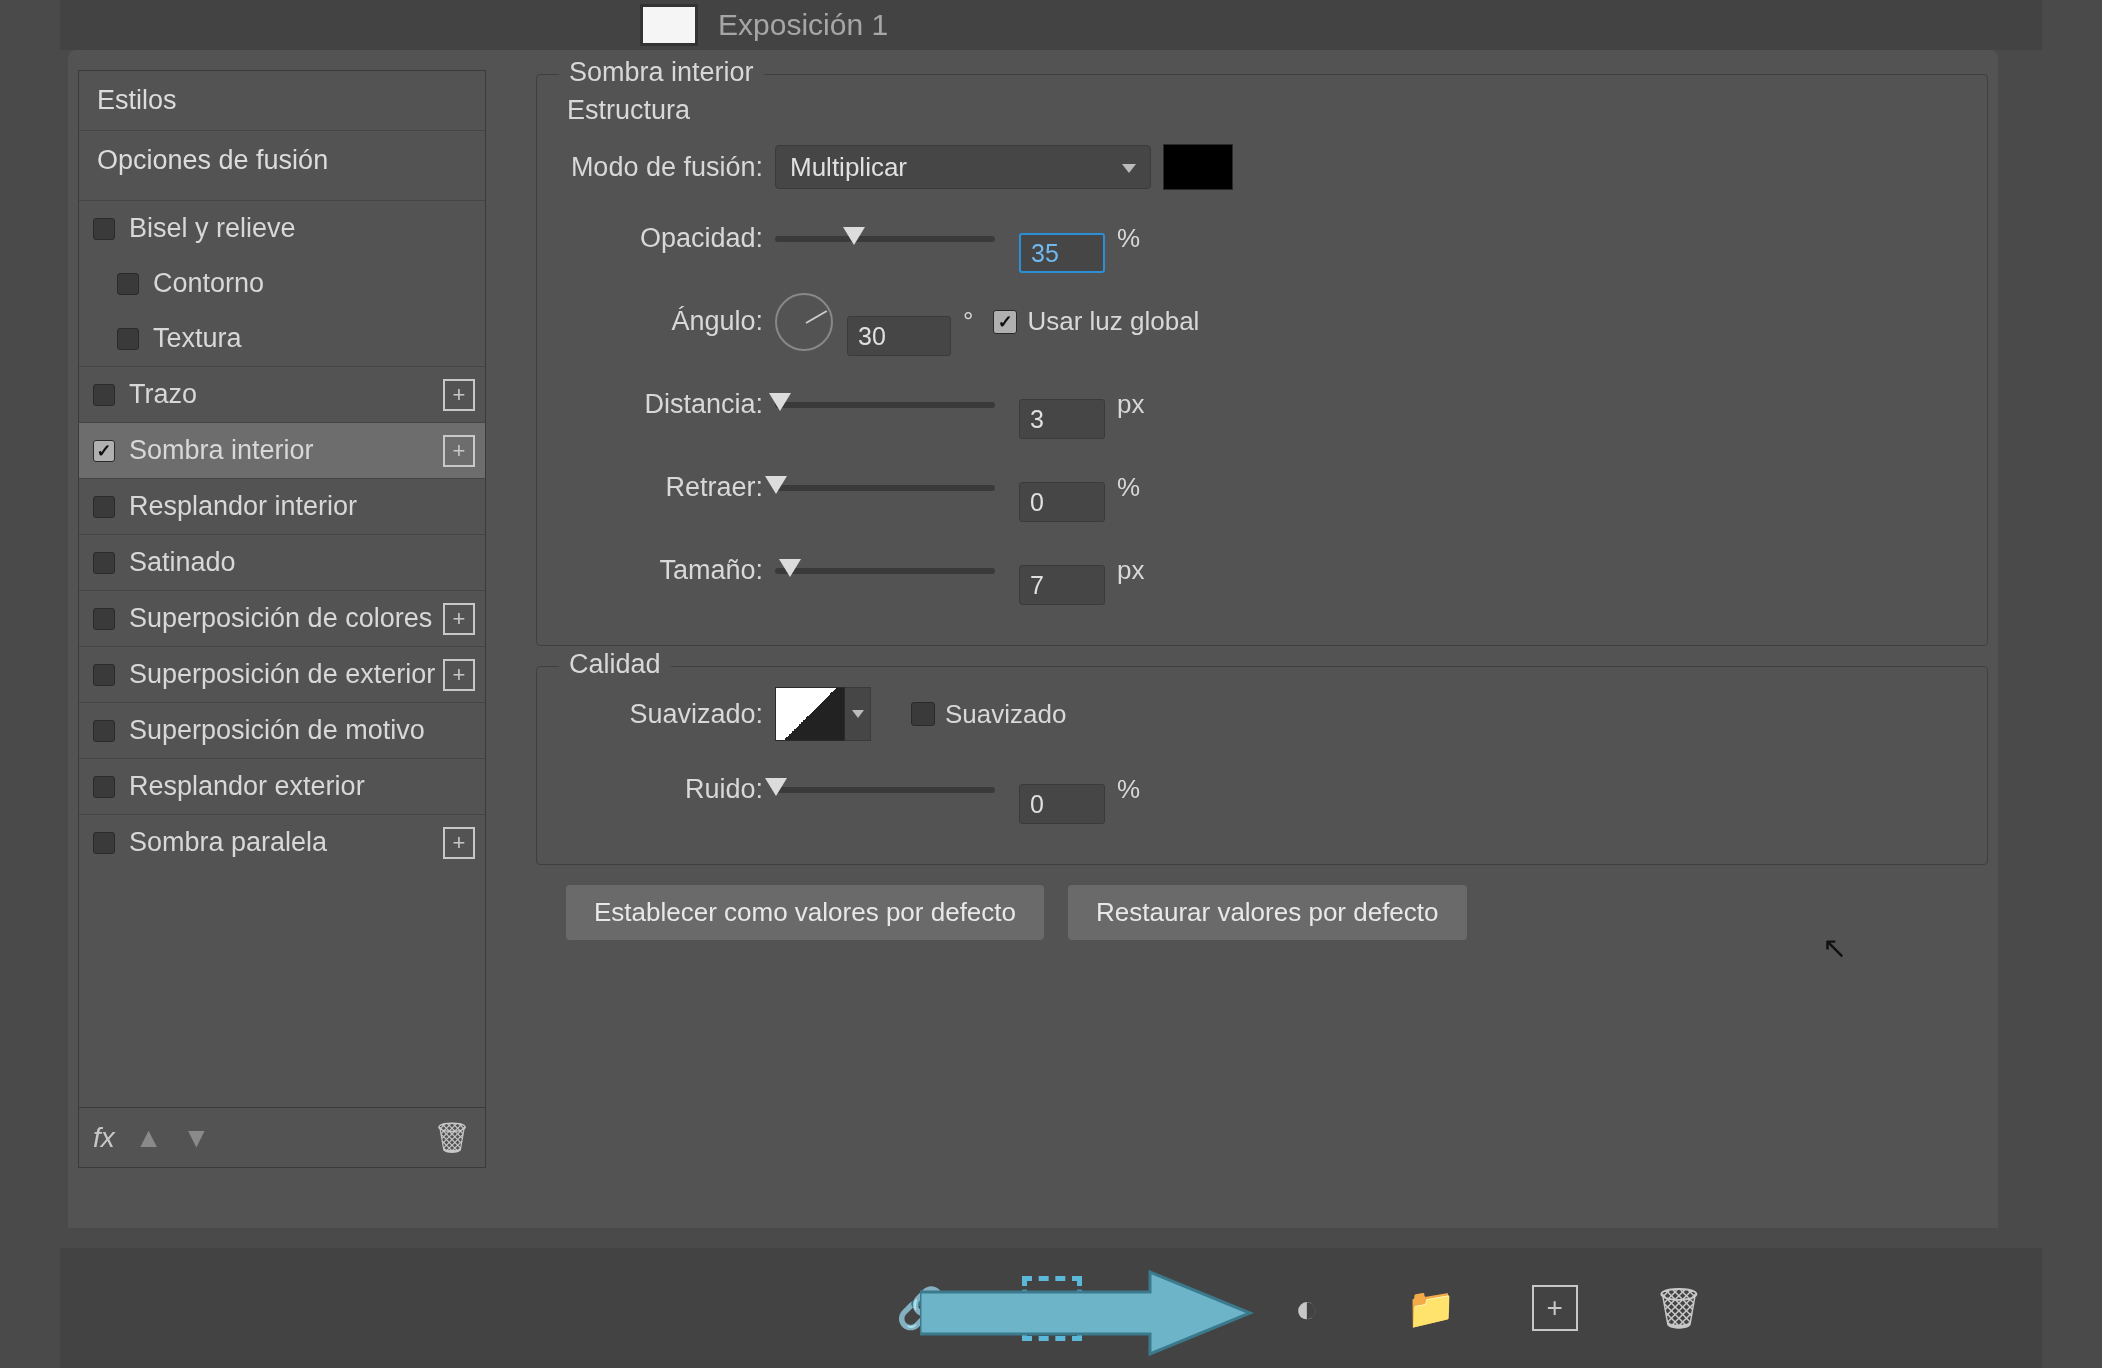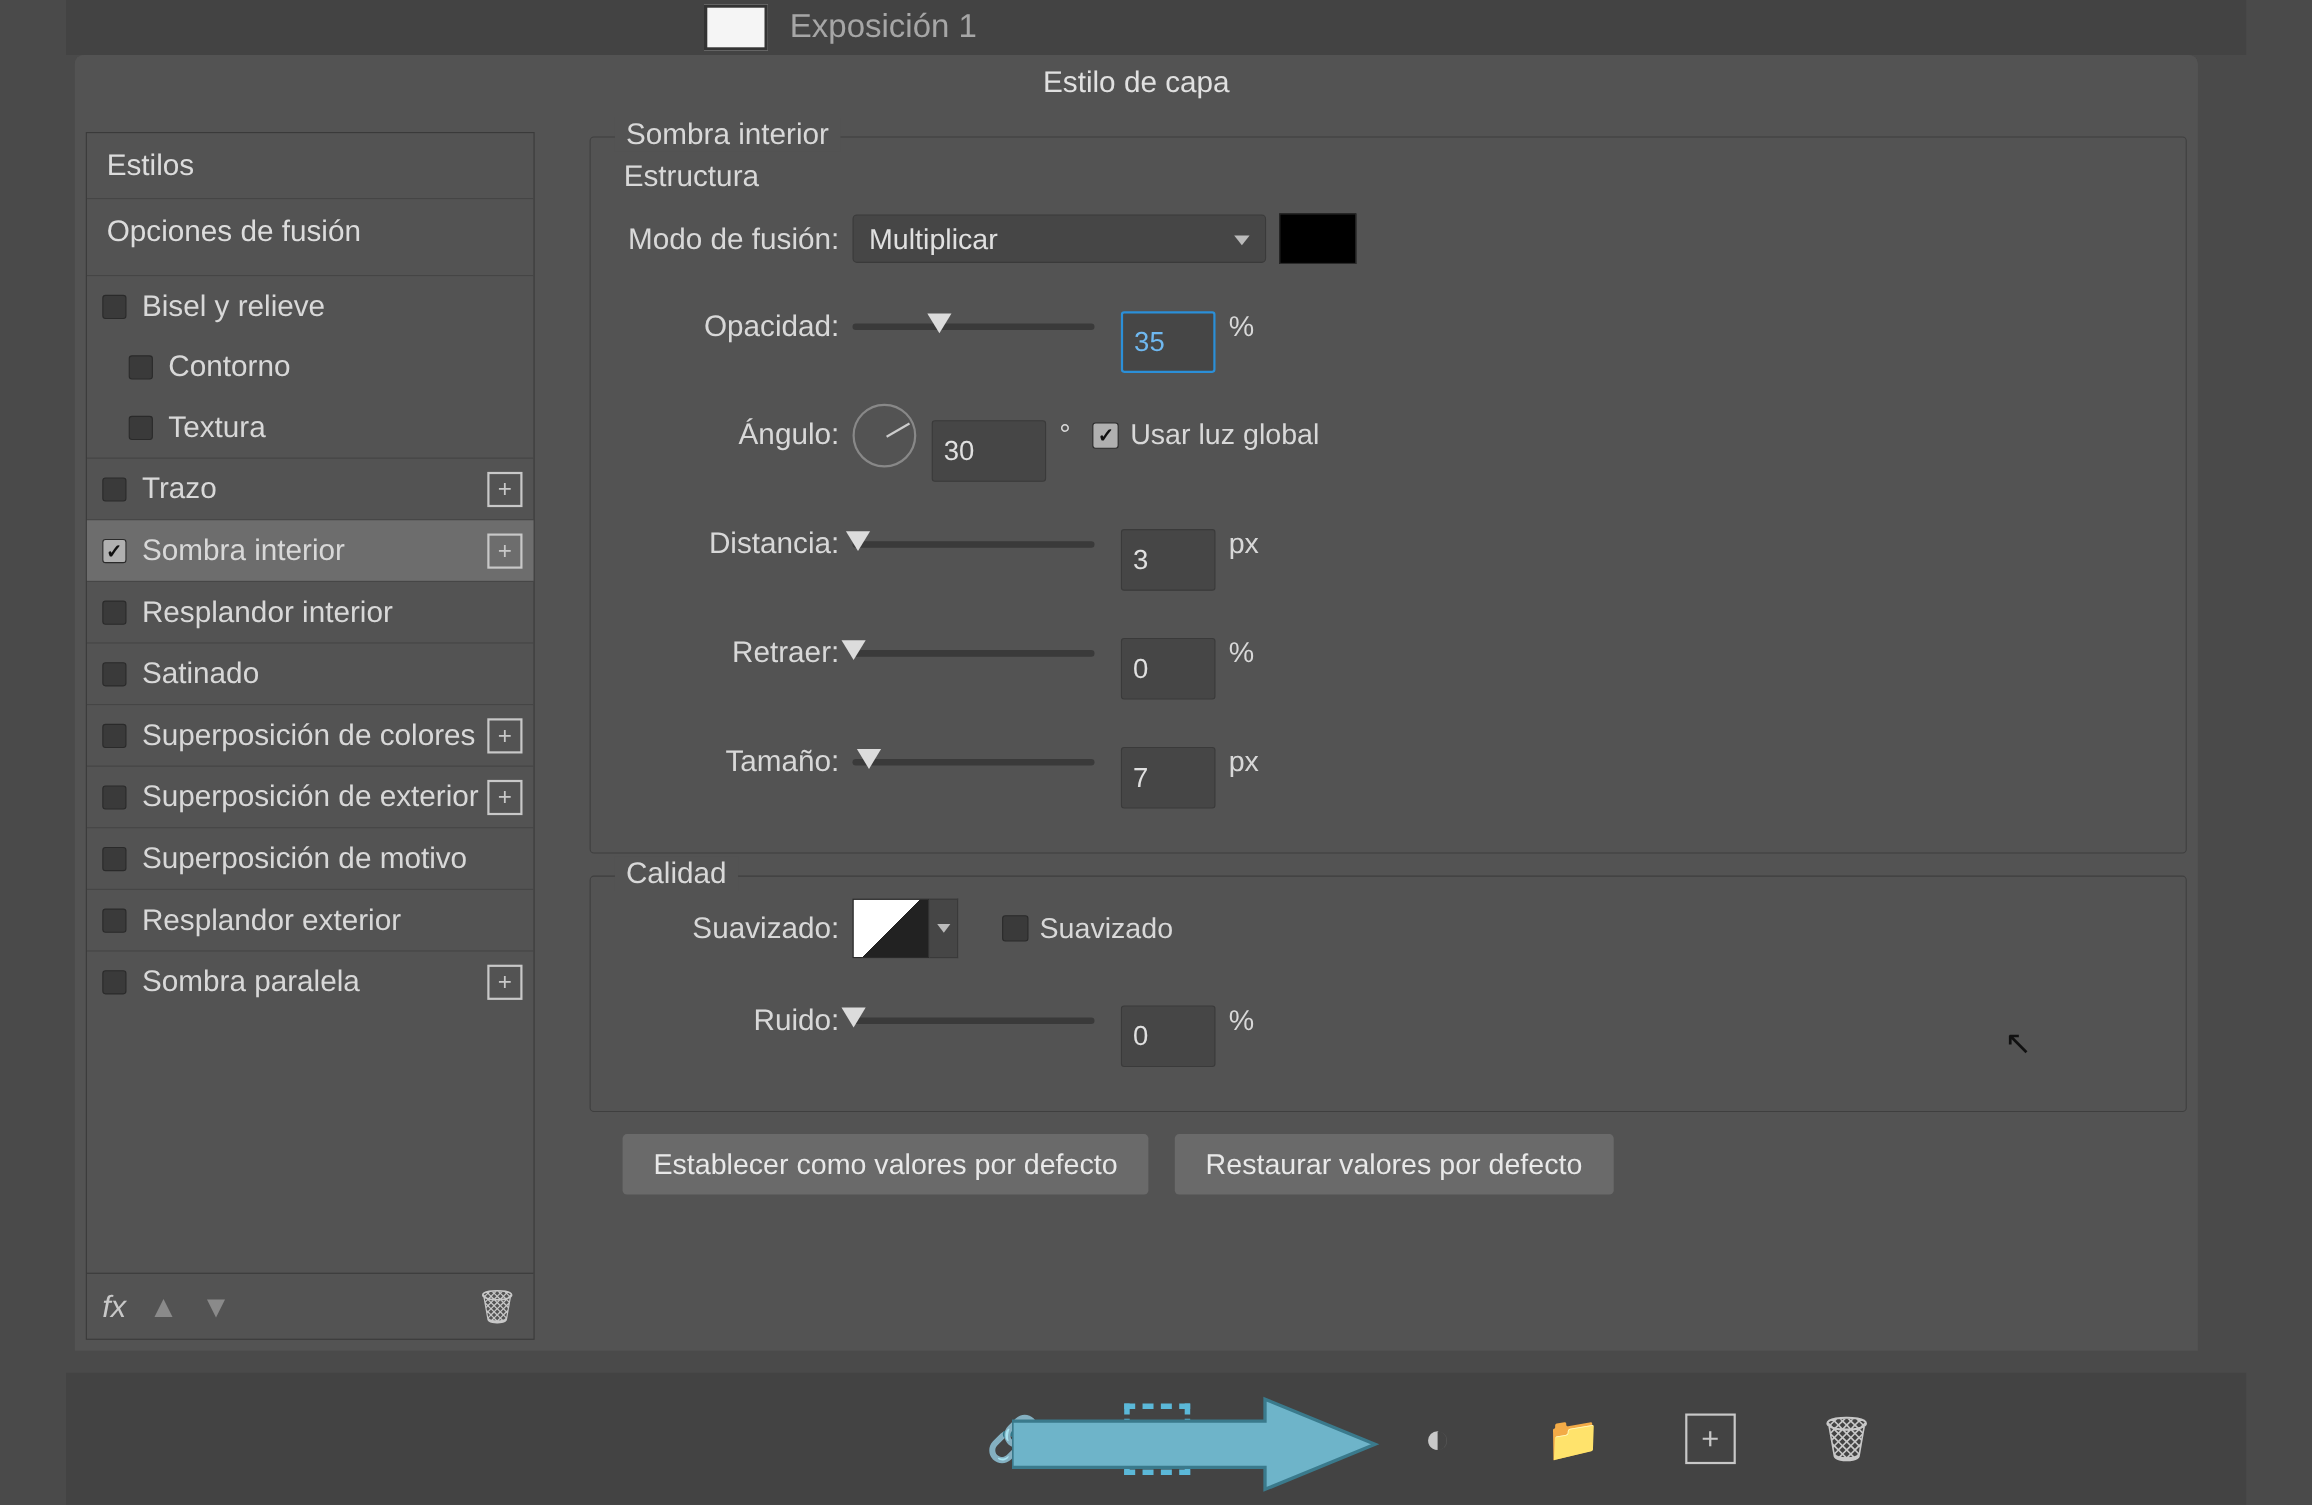--- a/index.html
+++ b/index.html
@@ -42,21 +42,21 @@
 
 .row { display: flex; align-items: center; margin-bottom: 14px; min-height: 44px; }
 .label-r { width: 200px; text-align: right; color: #d8d8d8; font-size: 27px; margin-right: 12px; }
 
 .dropdown { width: 376px; height: 44px; background: #464646; border: 1px solid #3a3a3a; border-radius: 4px; display: flex; align-items: center; padding: 0 14px; color: #e0e0e0; font-size: 26px; position: relative; }
 .dropdown::after { content: ''; position: absolute; right: 14px; top: 18px; border-left: 7px solid transparent; border-right: 7px solid transparent; border-top: 9px solid #bbb; }
 .color-swatch { width: 70px; height: 46px; background: #000; margin-left: 12px; border: 1px solid #2a2a2a; }
 
 .slider { width: 220px; height: 6px; background: #3a3a3a; border-radius: 3px; position: relative; margin-right: 24px; }
 .slider .thumb { position: absolute; top: -9px; width: 0; height: 0; border-left: 11px solid transparent; border-right: 11px solid transparent; border-top: 18px solid #dcdcdc; }
-.num-input { width: 86px; height: 56px; background: #464646; border: 1px solid #3a3a3a; border-radius: 3px; color: #e0e0e0; font-size: 25px; padding: 0 10px; margin-top: 29px; }
+.num-input { width: 86px; height: 40px; background: #464646; border: 1px solid #3a3a3a; border-radius: 3px; color: #e0e0e0; font-size: 25px; padding: 0 10px; margin-top: 29px; }
 .num-input.sel { border: 2px solid #2b8fd8; color: #6fb8f0; }
 .unit { color: #d8d8d8; font-size: 26px; margin-left: 12px; }
 
 .angle-dial { width: 58px; height: 58px; border: 2px solid #888; border-radius: 50%; position: relative; margin-right: 14px; }
 .angle-dial::after { content: ''; position: absolute; left: 28px; top: 4px; width: 2px; height: 24px; background: #ccc; transform-origin: bottom center; transform: rotate(60deg); }
 
 .cb2 { width: 24px; height: 24px; background: #3a3a3a; border: 1px solid #2a2a2a; border-radius: 3px; margin-right: 10px; display: flex; align-items: center; justify-content: center; }
 .cb2.checked { background: #b0b0b0; }
 .cb2.checked::after { content: '✓'; color: #111; font-size: 18px; font-weight: bold; }
 .cb2-label { color: #d8d8d8; font-size: 26px; }
@@ -86,21 +86,20 @@
 </head>
 <body>
 
 <div class="bg-layers">
   <div class="bg-thumb"></div>
   <span class="bg-layername">Exposición 1</span>
   <div class="red-line"></div>
 </div>
 
 <div class="dialog">
-  <div class="dialog-title">Estilo de capa</div>
   <div class="dialog-body">
 
     <div class="left-panel">
       <div class="styles-list">
         <div class="list-header">Estilos</div>
         <div class="list-header" style="border-bottom:none">Opciones de fusión</div>
         <div class="gap10"></div>
         <div class="sep"></div>
 
         <div class="list-item selectable">

